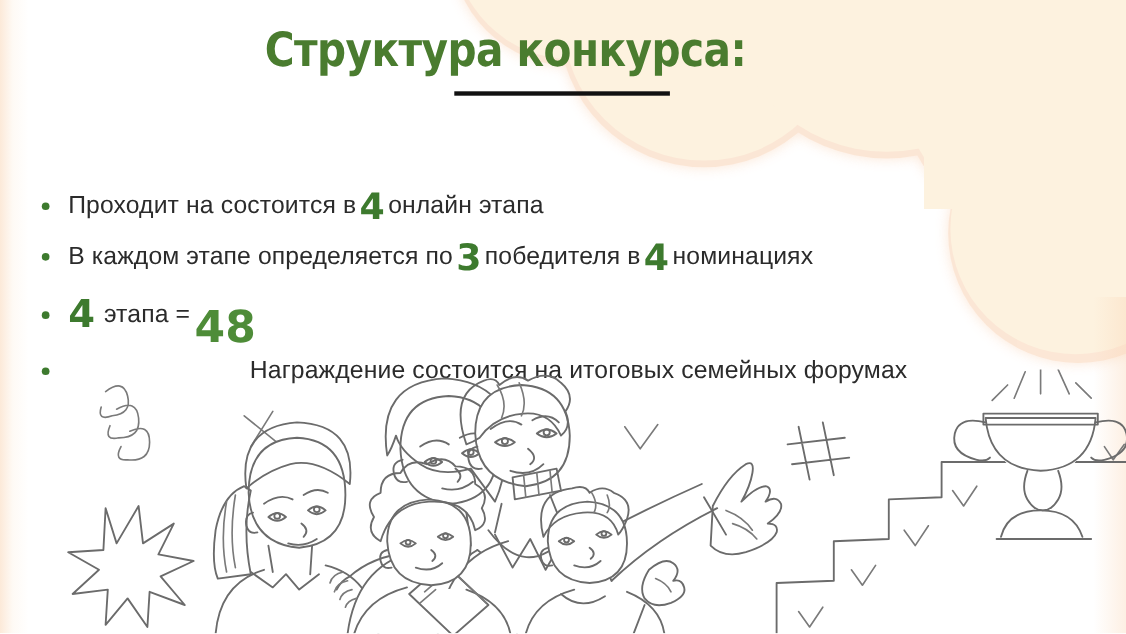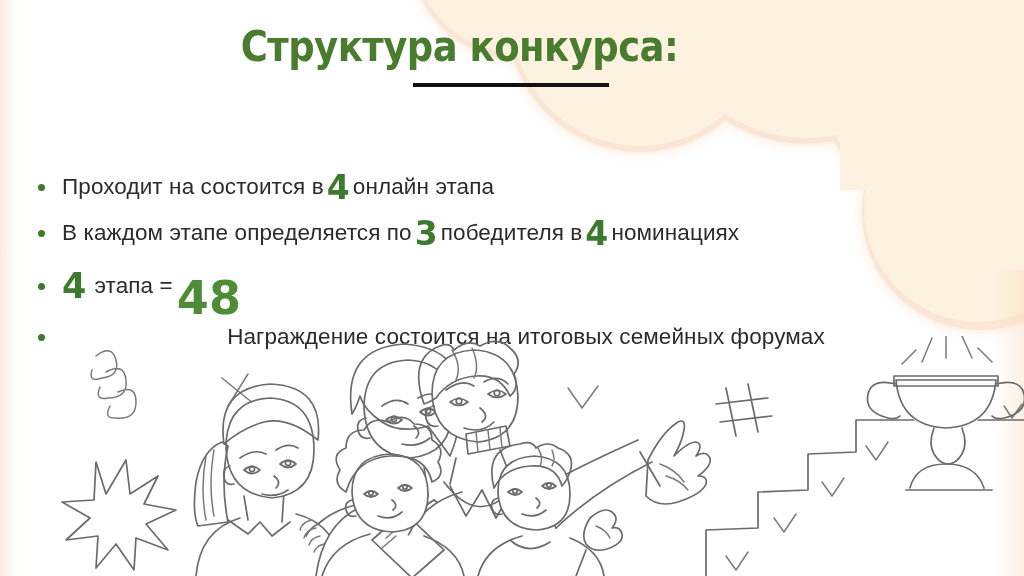--- a/index.html
+++ b/index.html
@@ -106,21 +106,21 @@
     color: #3d7a2e;
     font-size: 33px;
     line-height: 1;
     vertical-align: -3px;
     padding: 0 3px;
   }
   .num-big {
     font-family: "DejaVu Sans", sans-serif;
     font-weight: 700;
     color: #4e8c38;
-    font-size: 46px;
+    font-size: 40px;
     line-height: 1;
     vertical-align: -4px;
     padding: 0 4px;
     margin-top: 23px;
   }
   .num-lead {
     font-family: "DejaVu Sans", sans-serif;
     font-weight: 700;
     color: #3d7a2e;
     font-size: 35px;

